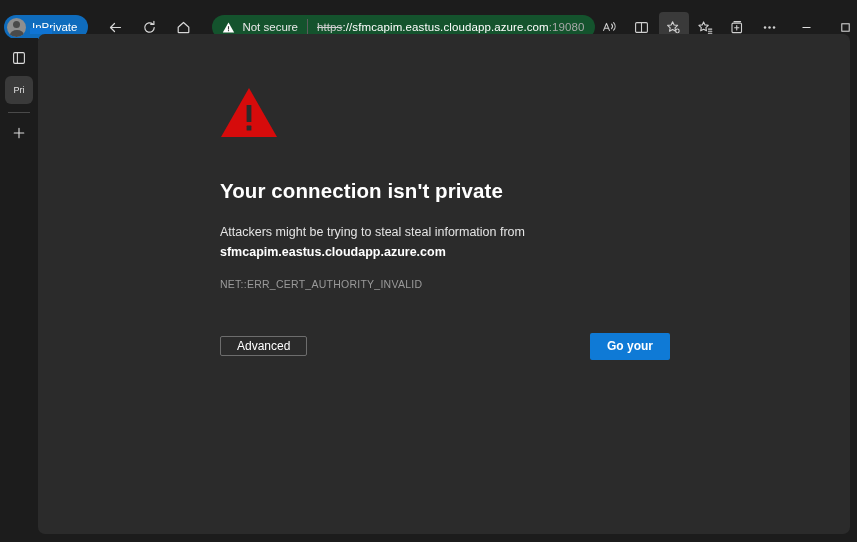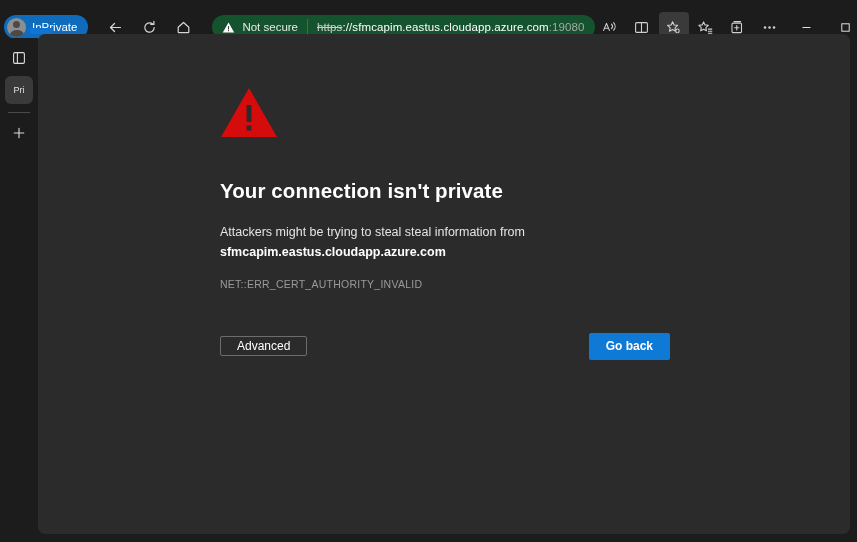--- a/index.html
+++ b/index.html
@@ -259,17 +259,17 @@
     </svg>
 
     <div class="err-title">Your connection isn't private</div>
 
     <div class="err-body"><span>Attackers might be trying to steal steal information from </span><b>sfmcapim.eastus.cloudapp.azure.com</b><br></div>
 
     <div class="err-code">NET::ERR_CERT_AUTHORITY_INVALID</div>
 
     <div class="btn-row">
       <button class="btn-advanced">Advanced</button>
-      <button class="btn-goback">Go back</button>
+      <button class="btn-goback">Go your</button>
     </div>
 
   </div>
 </div>
 
 </body></html>

